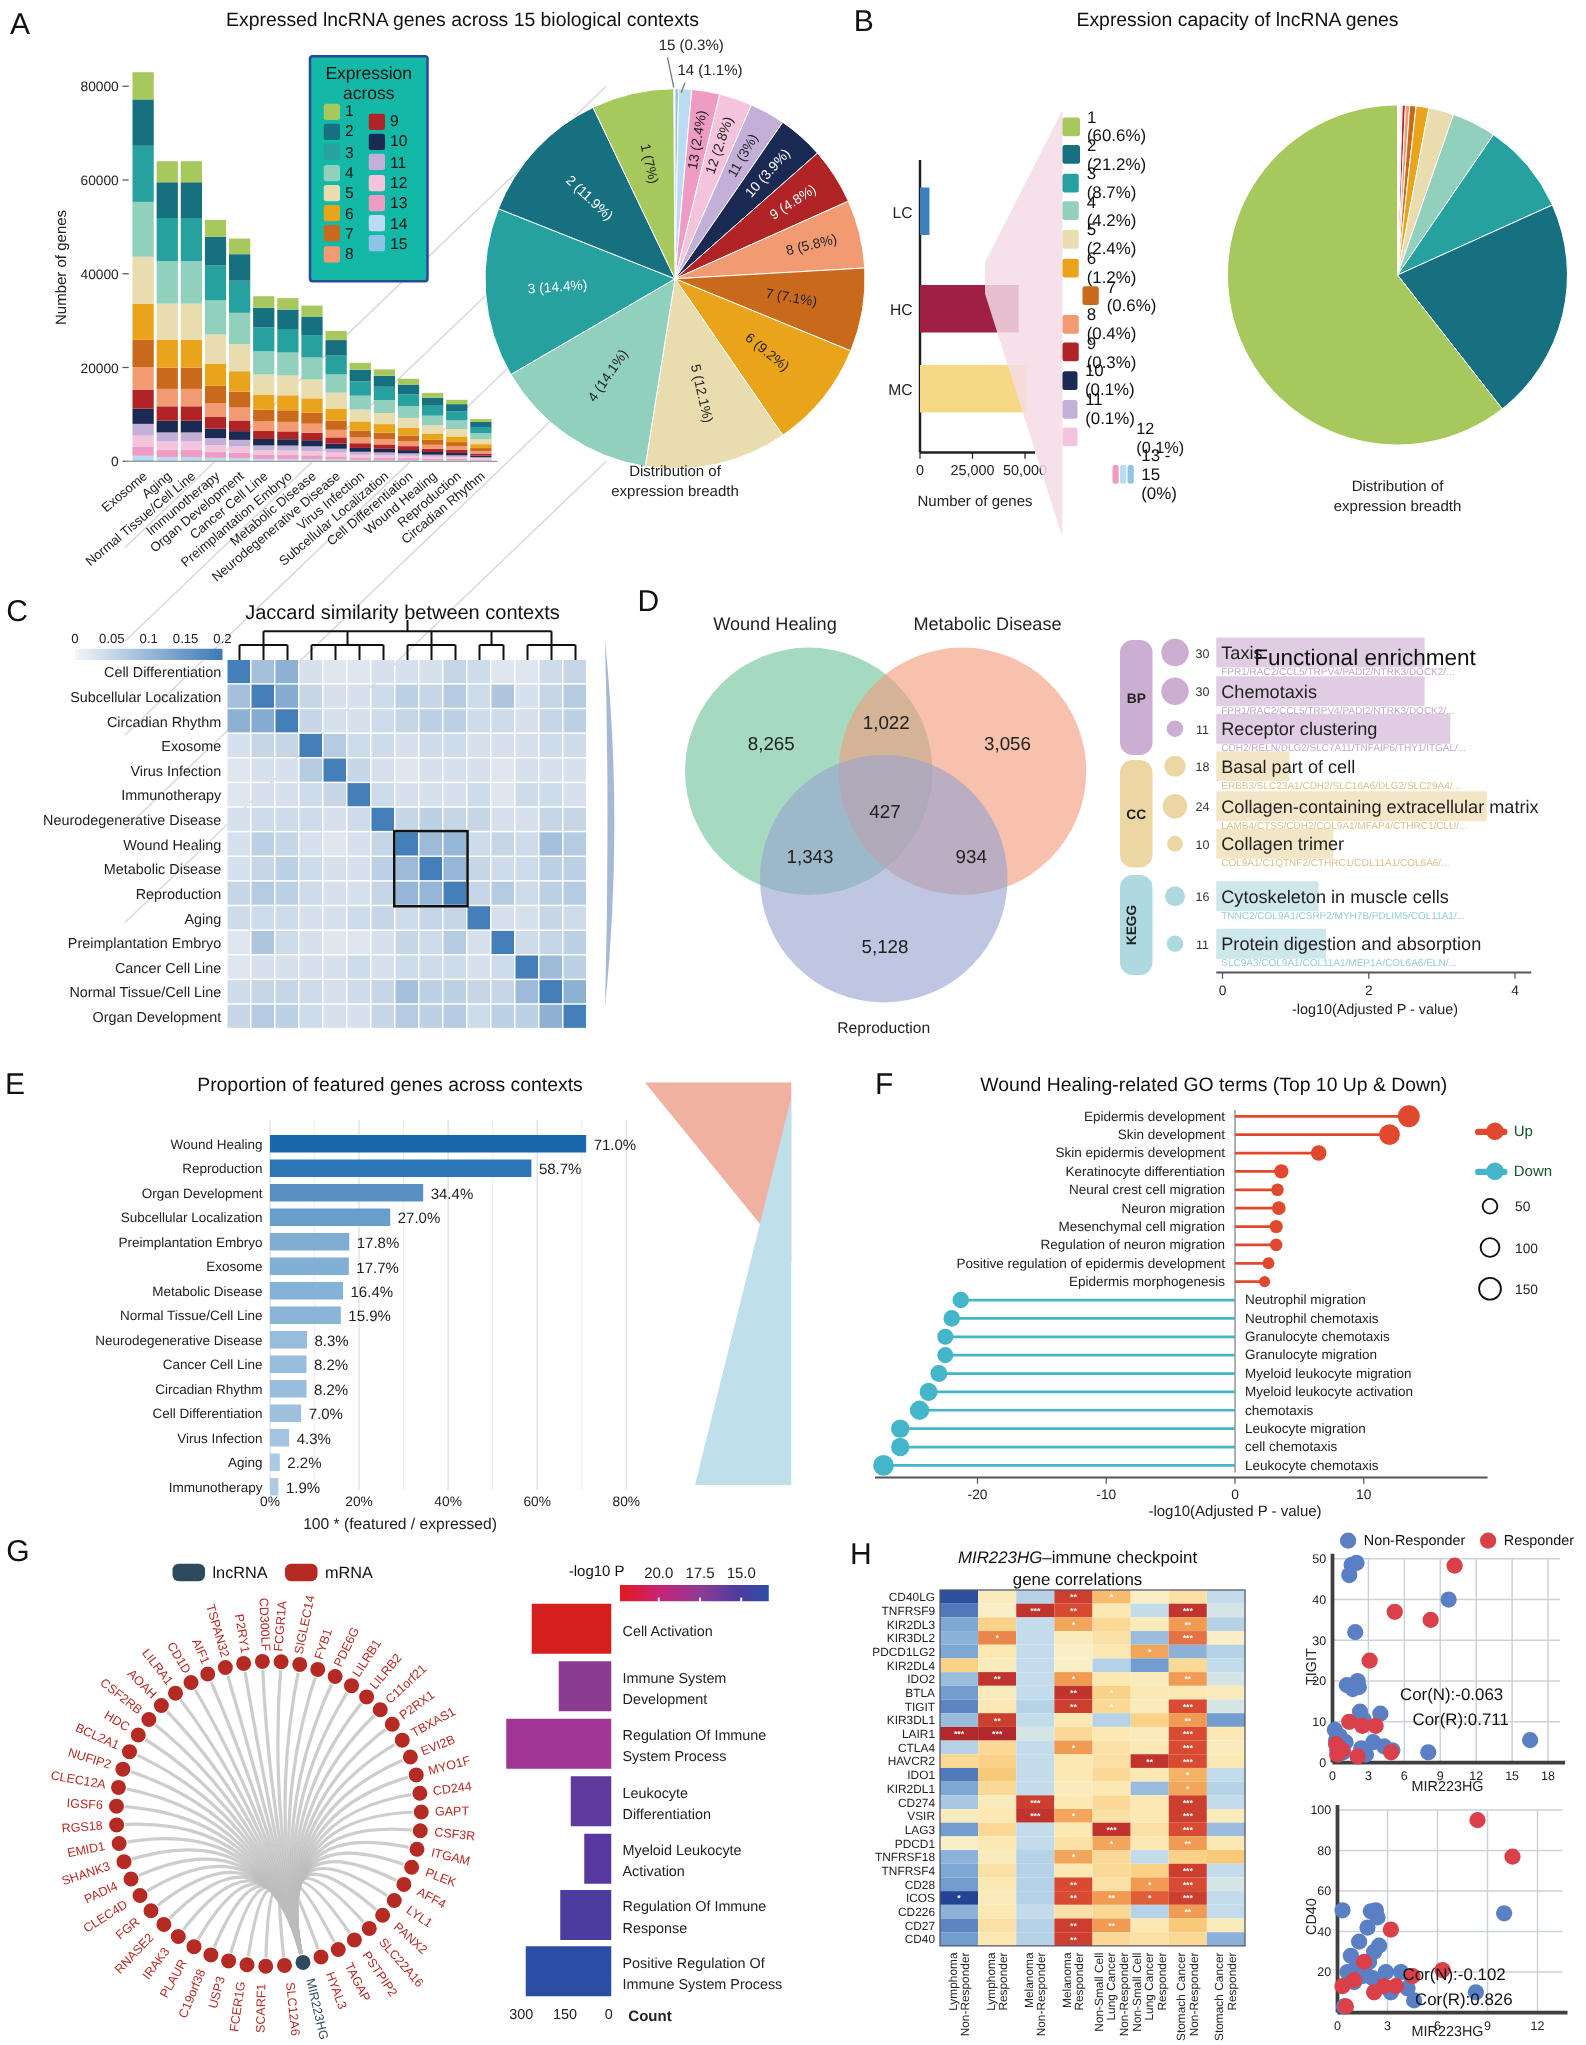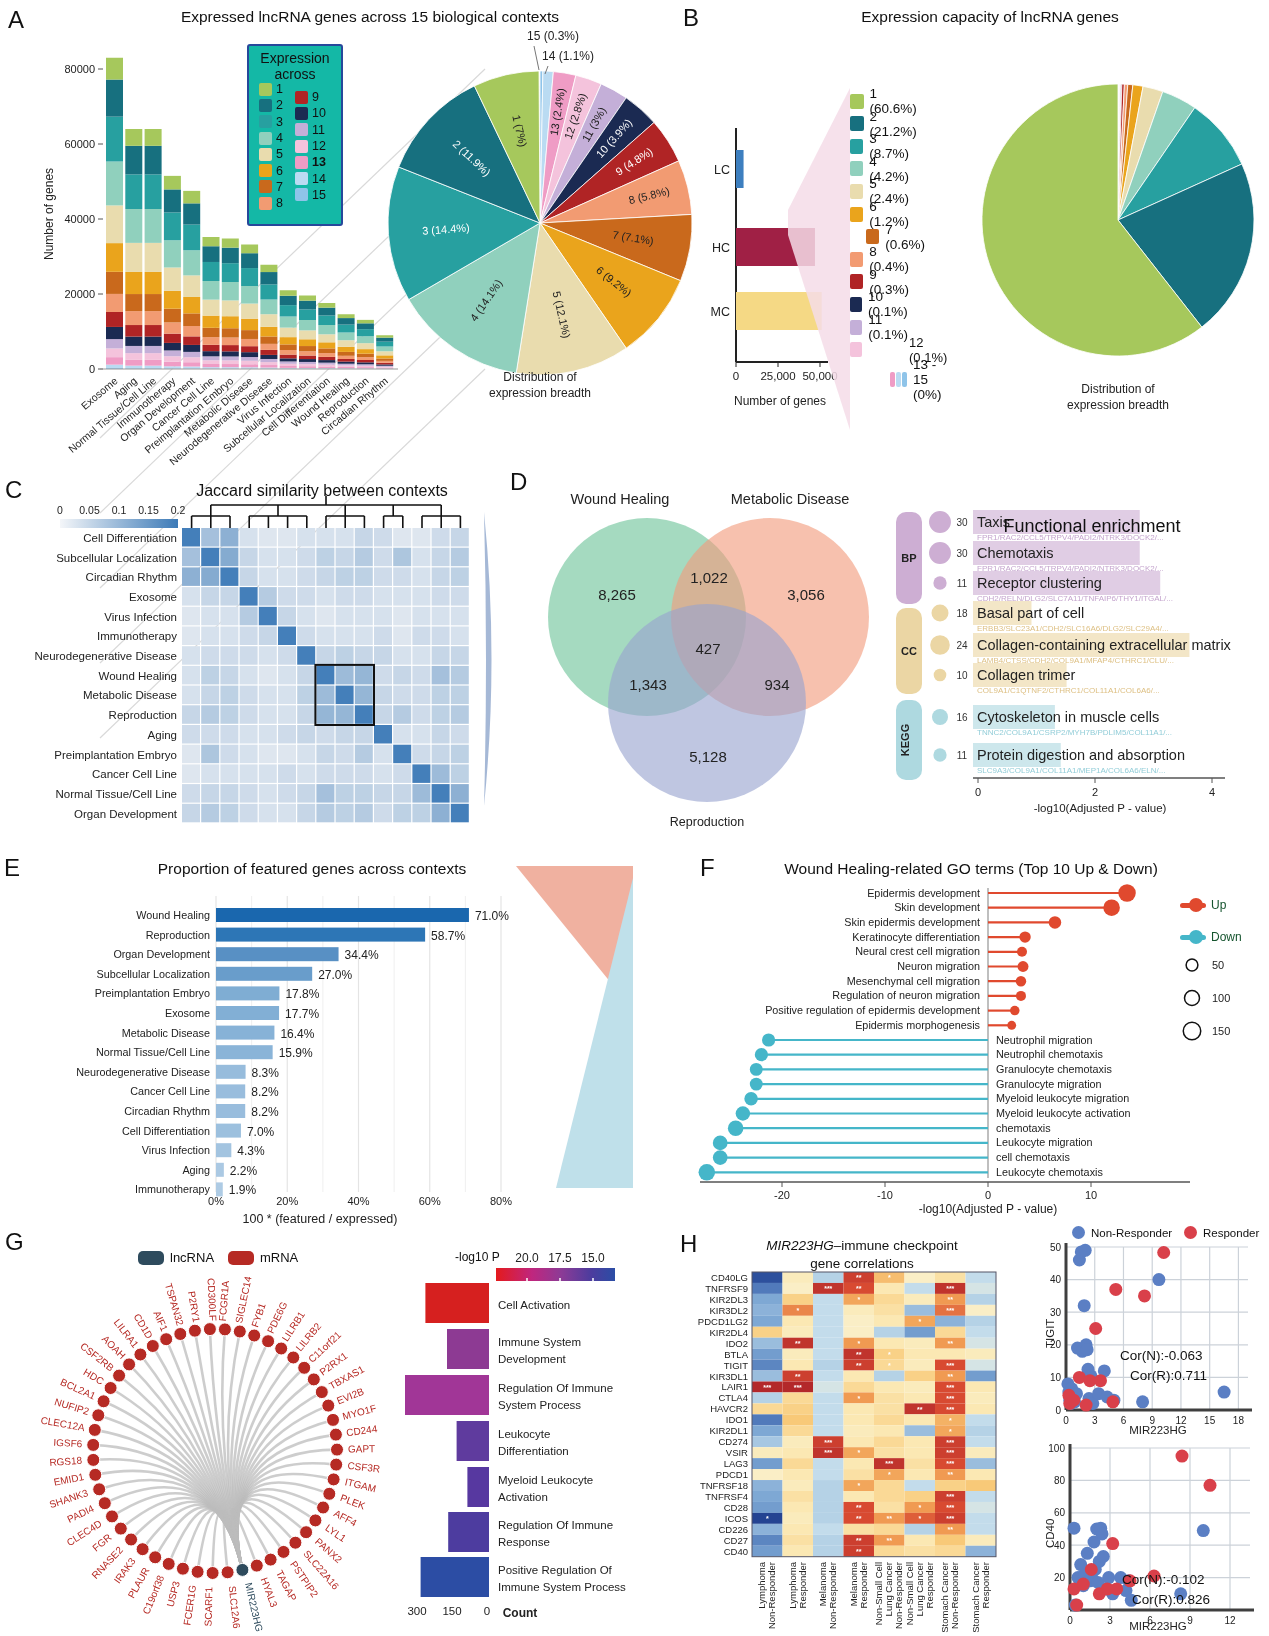--- a/index.html
+++ b/index.html
@@ -1487,21 +1487,21 @@
           <span>10</span>
         </div>
         <div class="legrow" style="position: absolute; left: 46px; top: 40.6px; font-size: 12.5px; gap: 4px;">
           <span class="sw" style="width:13px;height:13px;background:#c4afd8"></span>
           <span>11</span>
         </div>
         <div class="legrow" style="position: absolute; left: 46px; top: 56.9px; font-size: 12.5px; gap: 4px;">
           <span class="sw" style="width:13px;height:13px;background:#f4c3dc"></span>
           <span>12</span>
         </div>
-        <div class="legrow" style="position: absolute; left: 46px; top: 73.2px; font-size: 12.5px; gap: 4px; font-weight: bold;">
+        <div class="legrow" style="position: absolute; left: 46px; top: 73.2px; font-size: 12.5px; gap: 4px;">
           <span class="sw" style="width:13px;height:13px;background:#ef9cc5"></span>
           <span>13</span>
         </div>
         <div class="legrow" style="position: absolute; left: 46px; top: 89.5px; font-size: 12.5px; gap: 4px;">
           <span class="sw" style="width:13px;height:13px;background:#badbf2"></span>
           <span>14</span>
         </div>
         <div class="legrow" style="position: absolute; left: 46px; top: 105.8px; font-size: 12.5px; gap: 4px;">
           <span class="sw" style="width:13px;height:13px;background:#8fc4e9"></span>
           <span>15</span>

